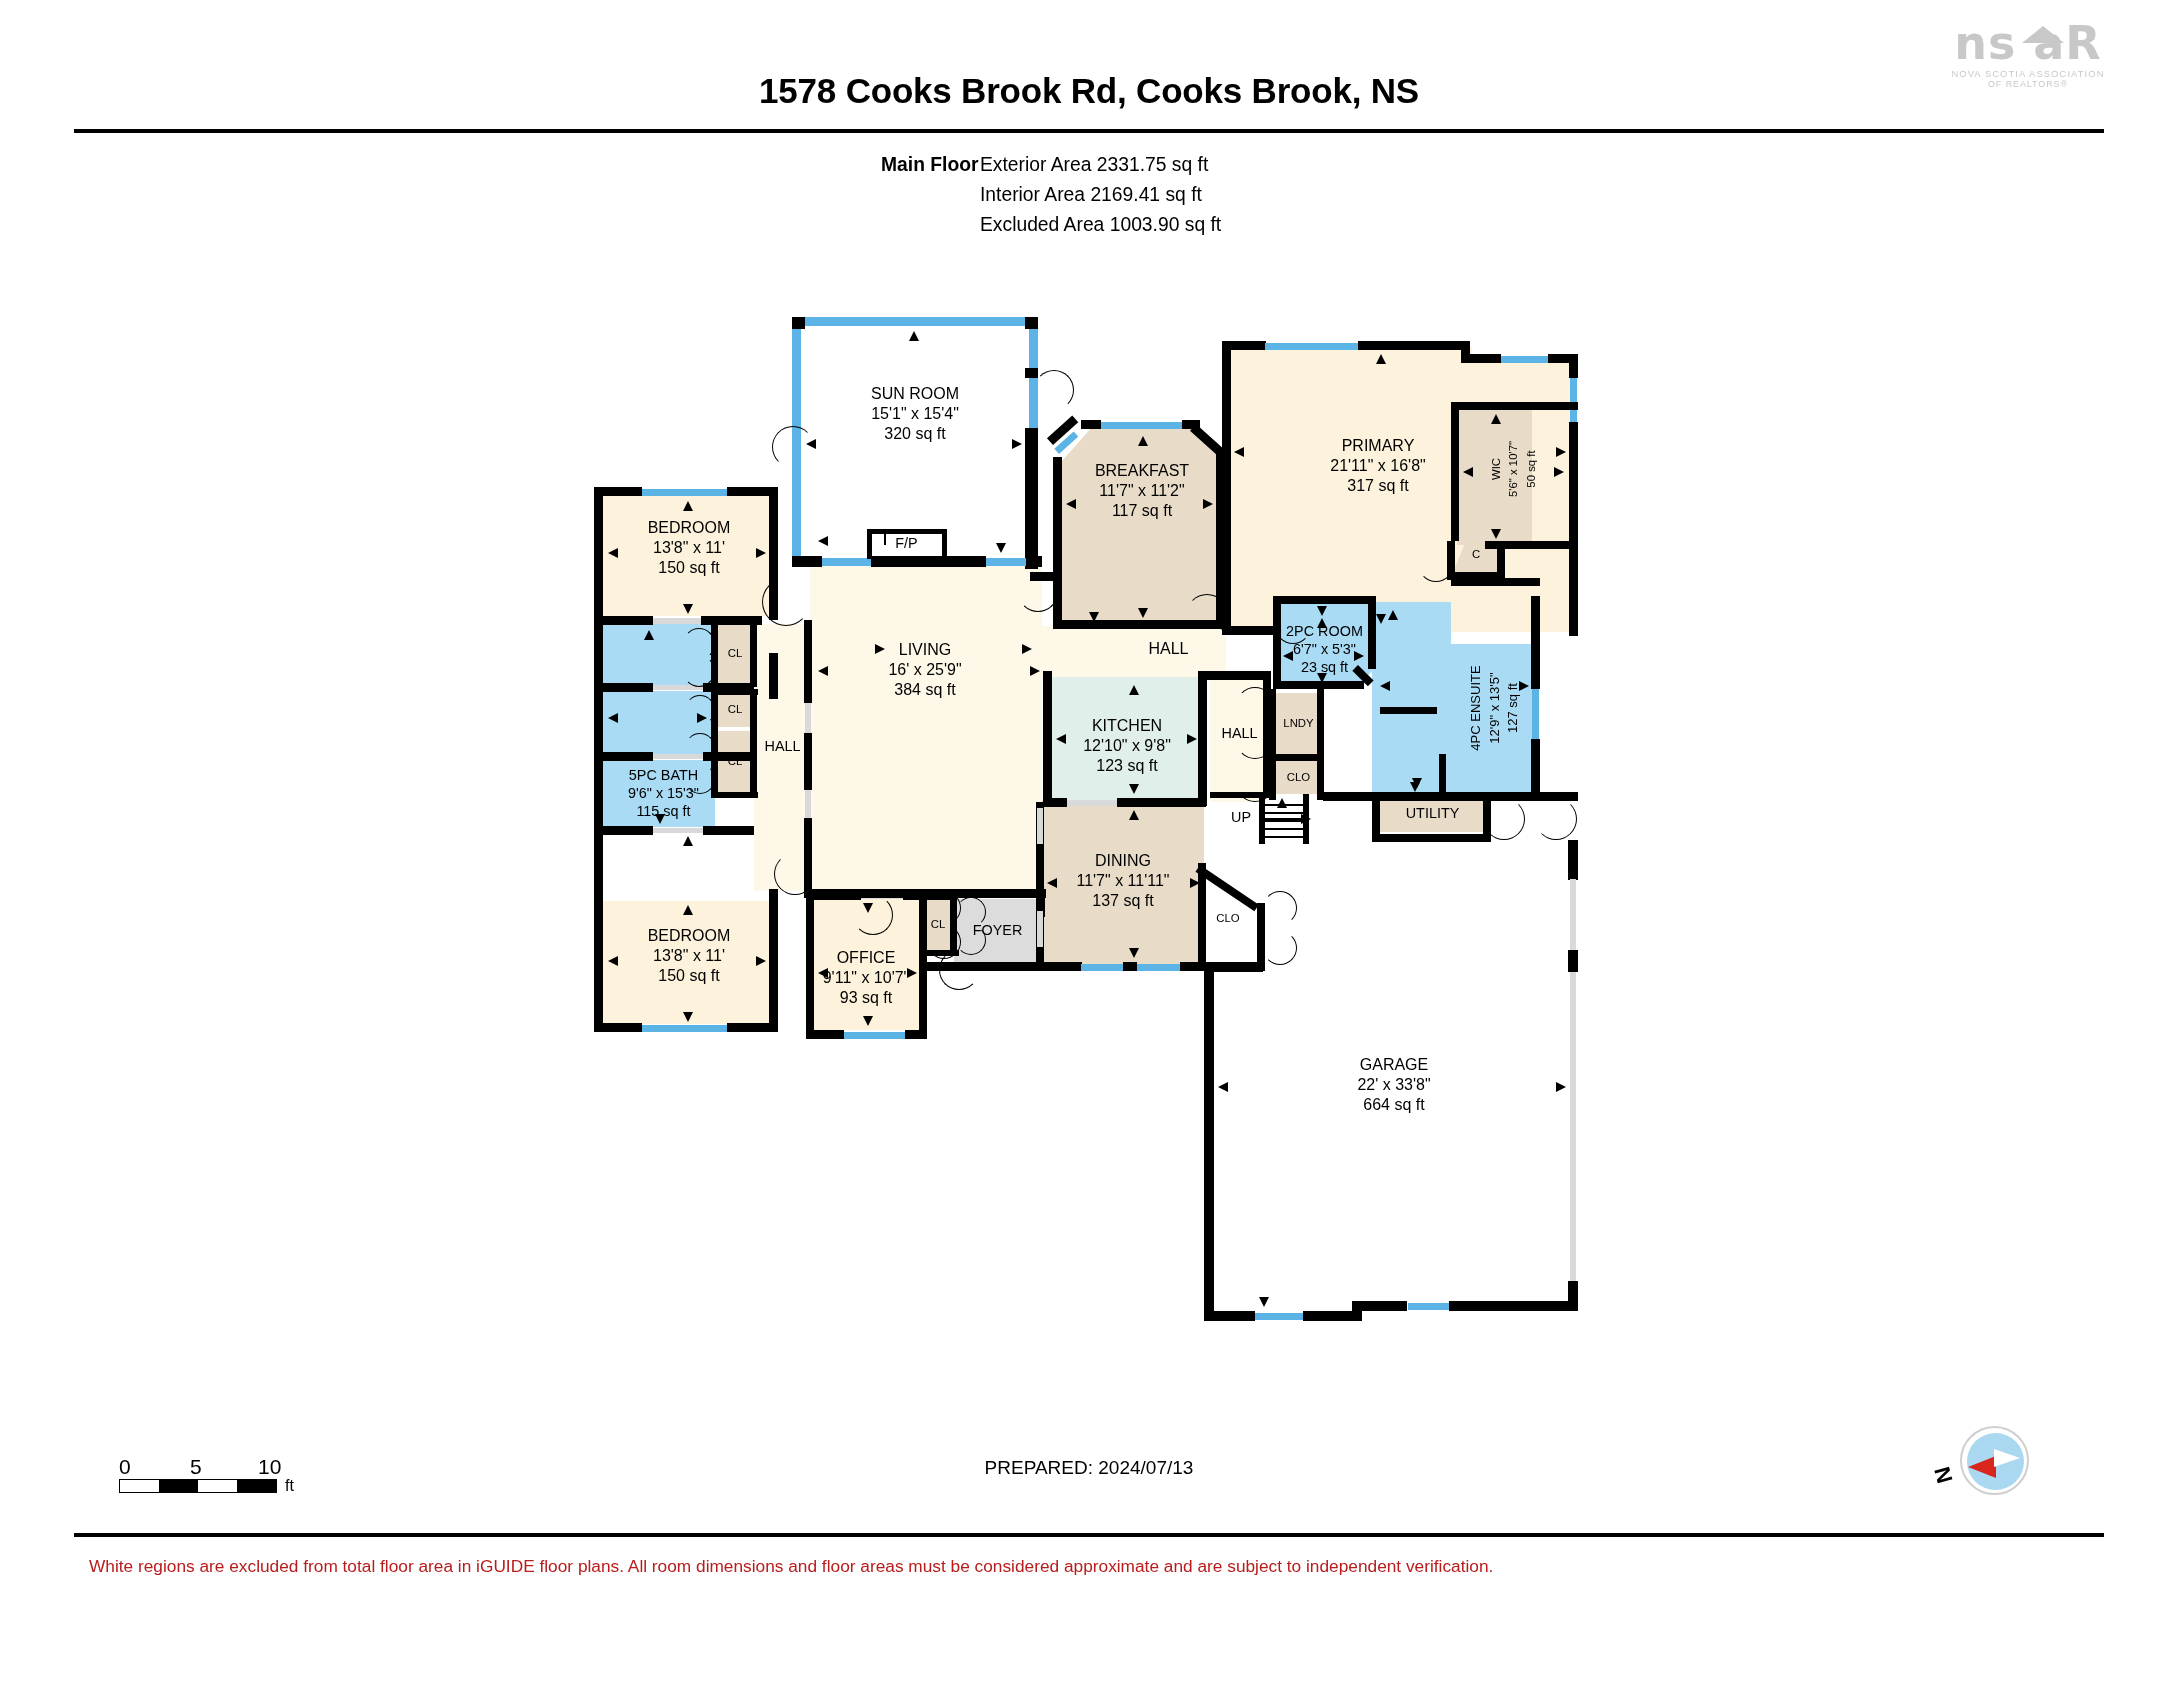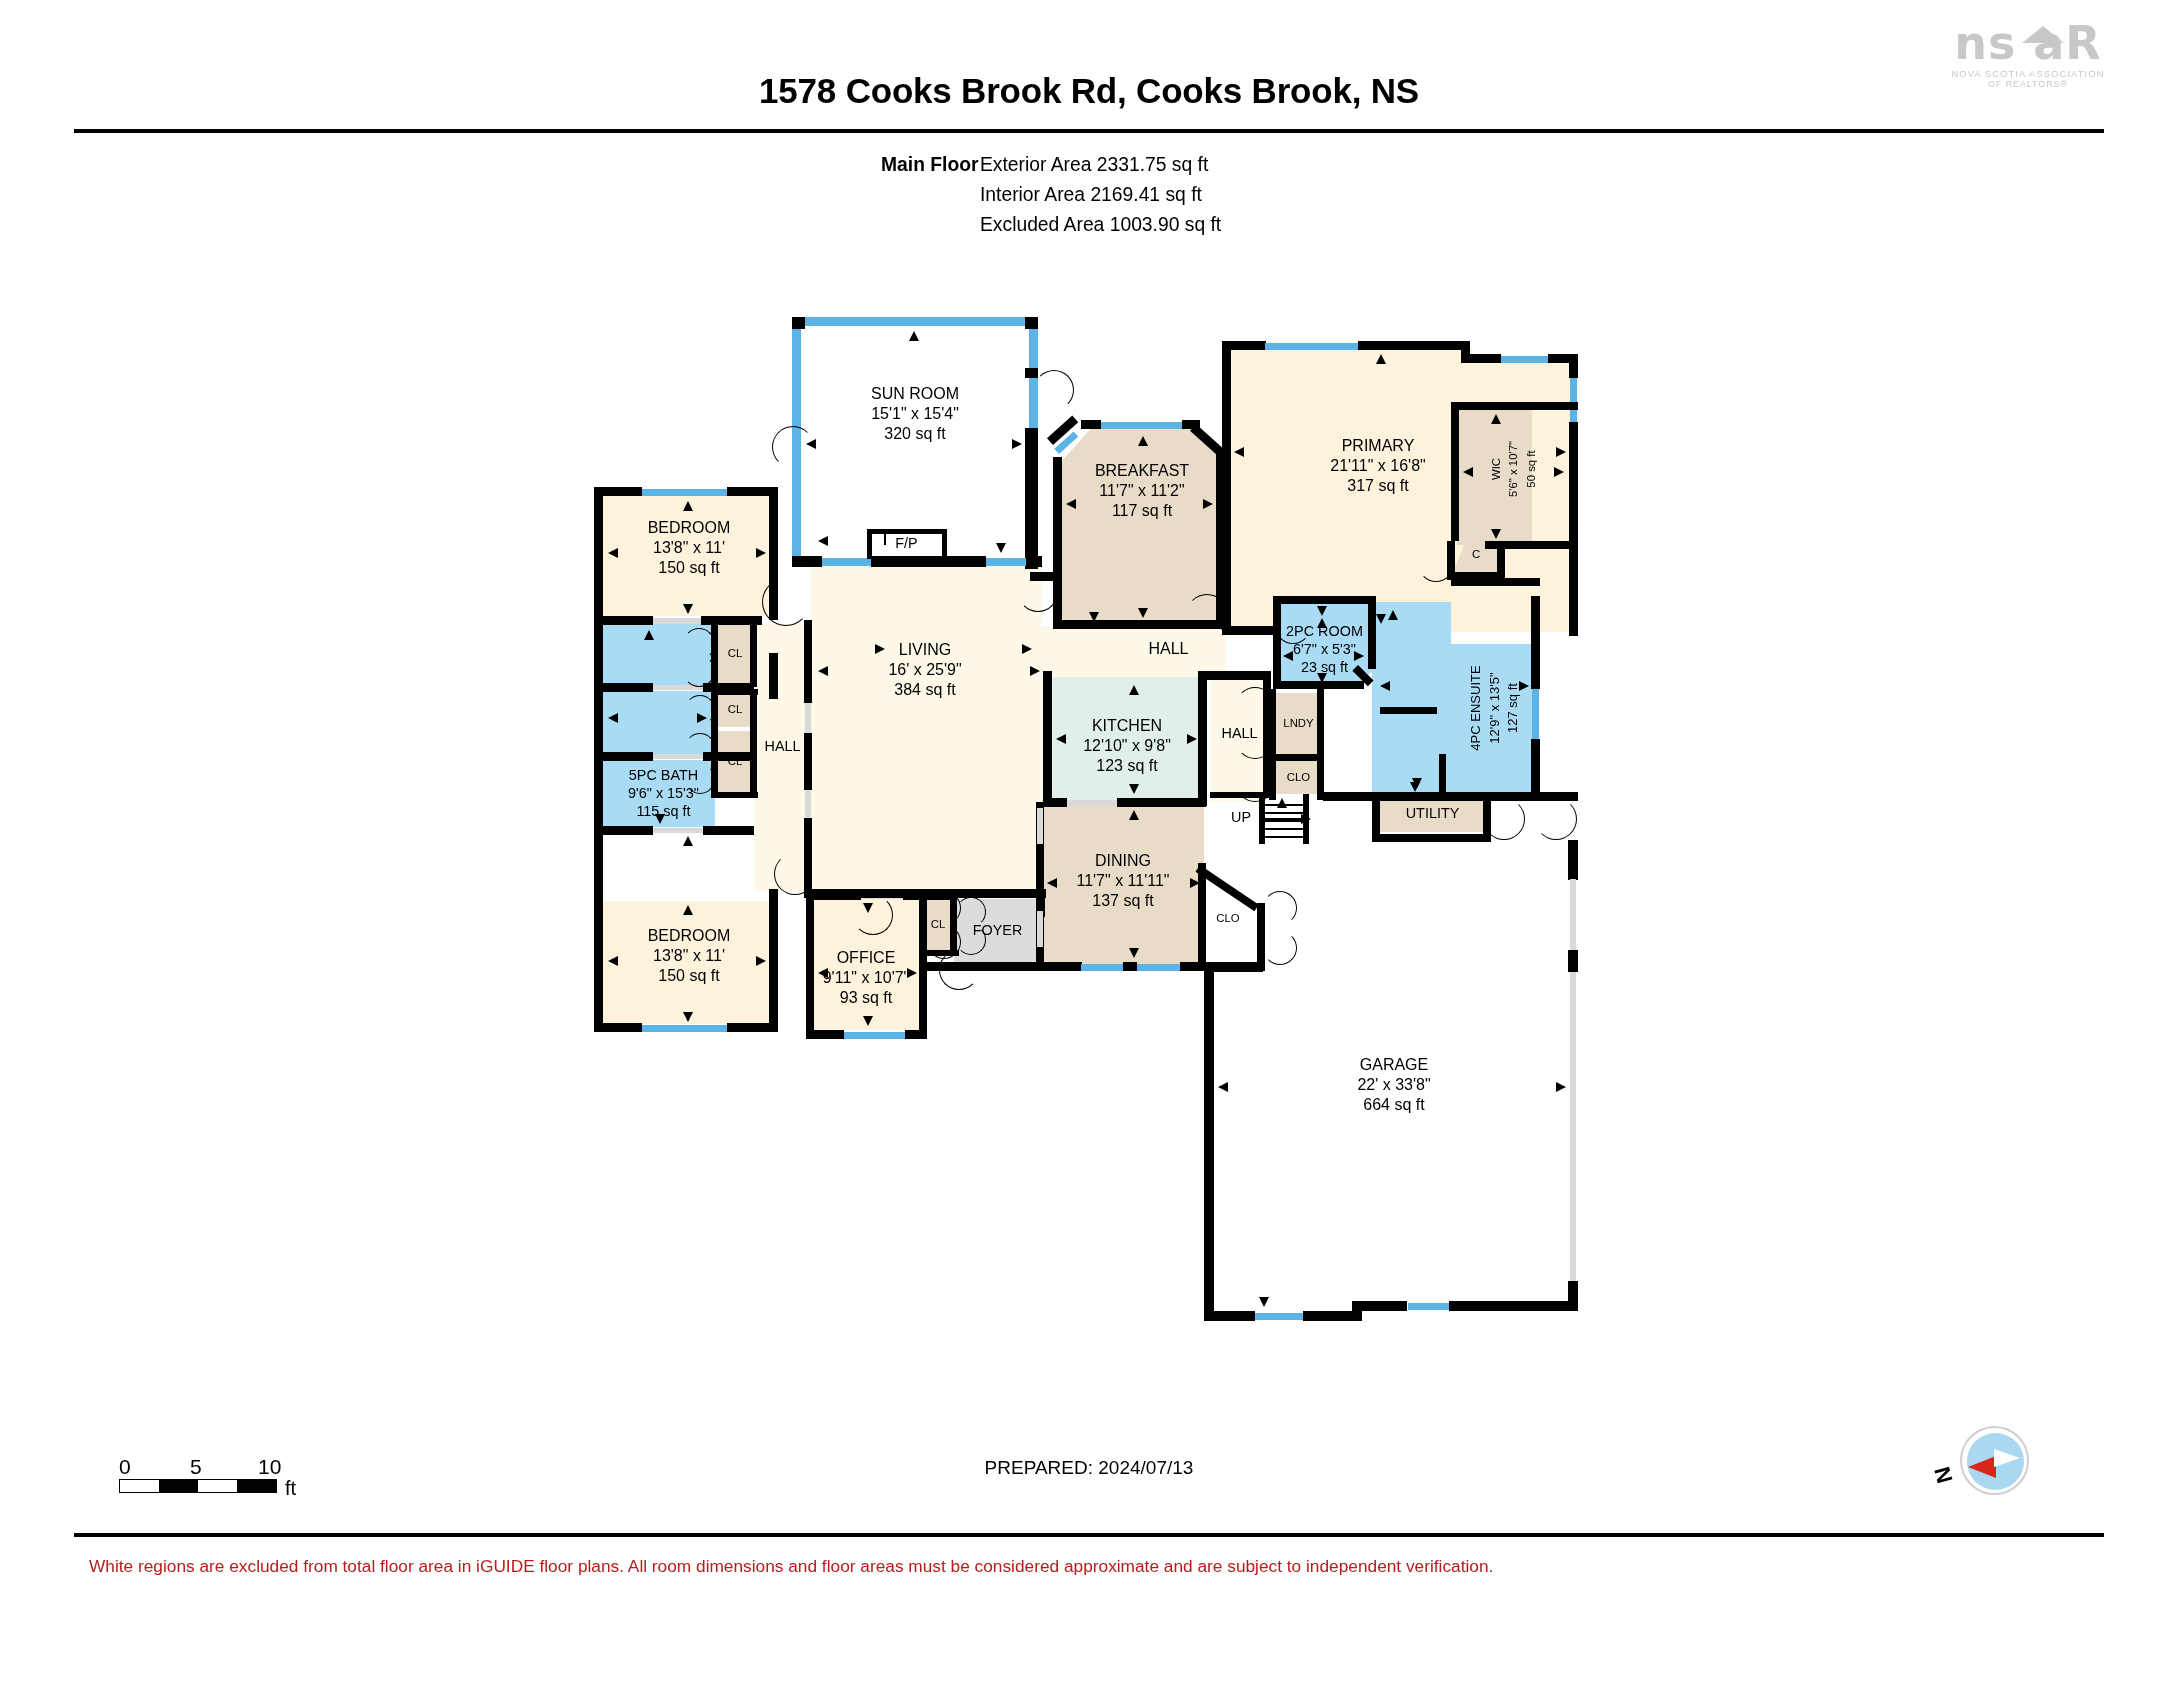--- a/index.html
+++ b/index.html
@@ -162,21 +162,21 @@
     border: 1.5px solid #000;
     display: flex;
     box-sizing: border-box;
   }
   #scale-bar div { flex: 1 1 0; }
   #scale-bar .b { background: #000; }
   #scale-bar .w { background: #fff; }
   #scale-unit {
     position: absolute;
     left: 166px; top: 22px;
-    font-size: 20px;
+    font-size: 16px;
   }
 
   #prepared {
     position: absolute;
     left: 0; right: 0;
     top: 1457px;
     text-align: center;
     font-size: 19px;
   }
 

